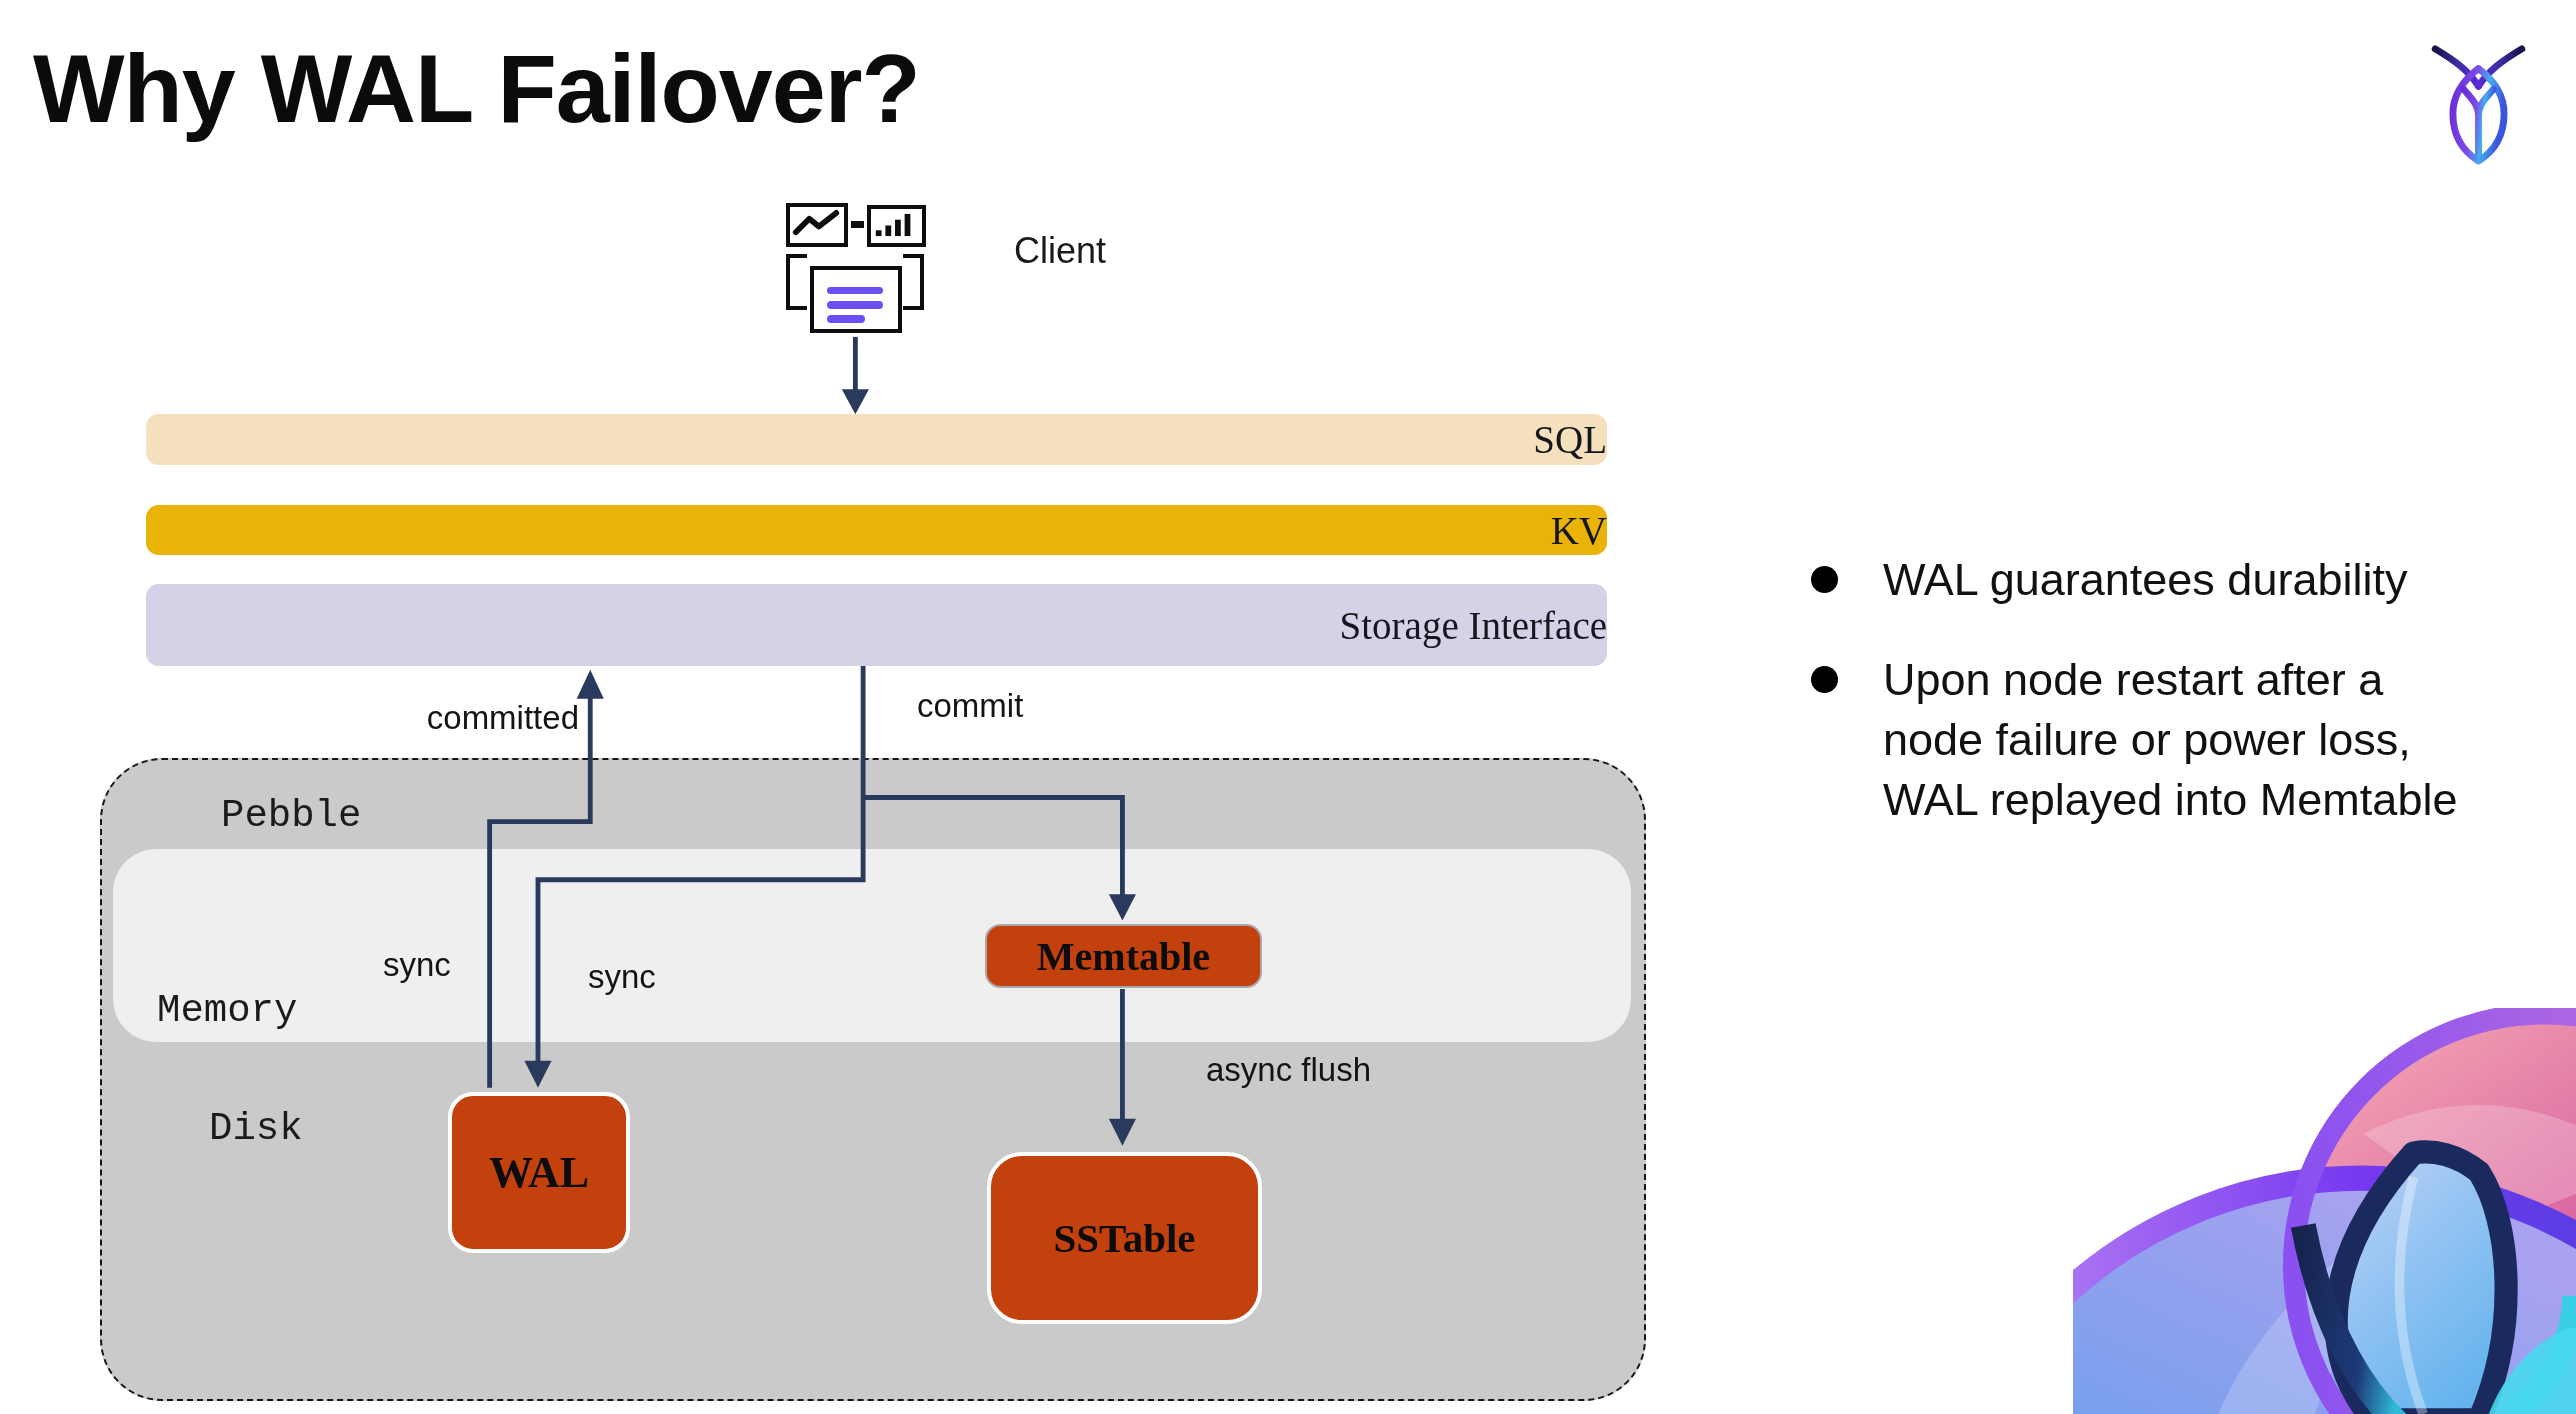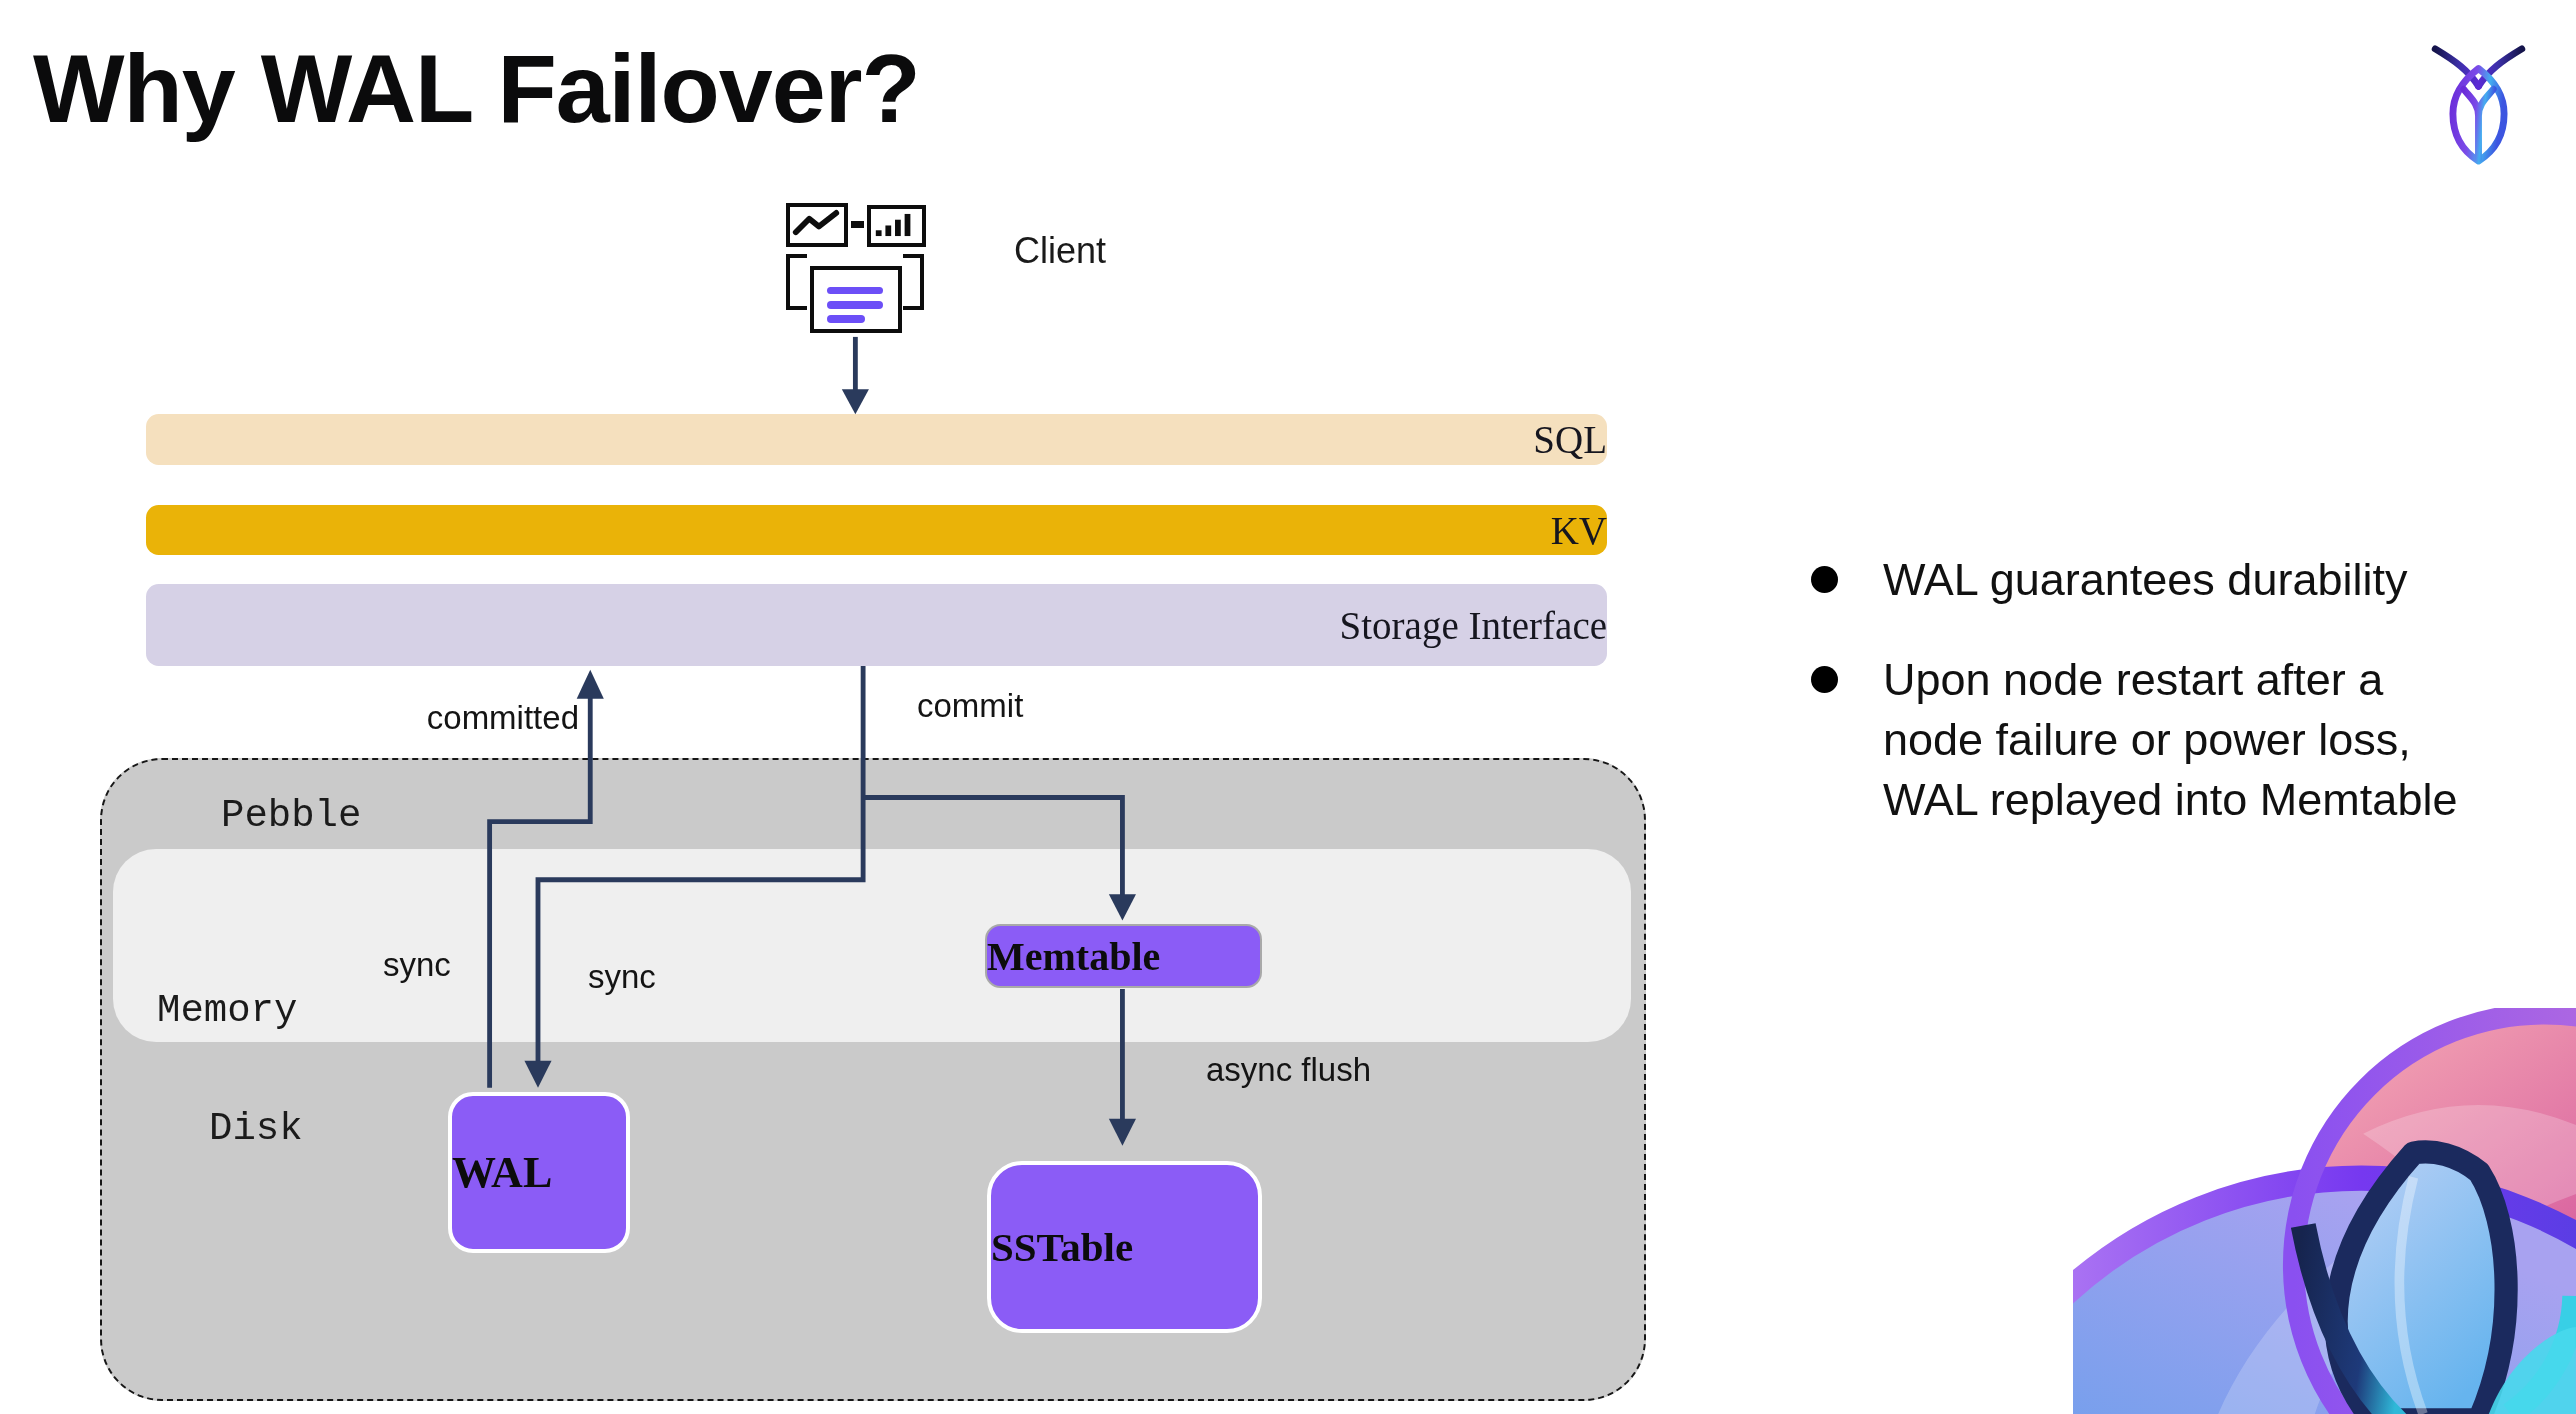--- a/index.html
+++ b/index.html
@@ -29,21 +29,21 @@
   
   #pebble{left:100px;top:758px;width:1546px;height:643px;background:#CACACA;
           border:2.9px dashed #161616;border-radius:62px;box-sizing:border-box;}
   #memory-band{left:113px;top:849px;width:1518px;height:193px;background:#EFEFEF;border-radius:43px;}
   .zone-label{font-family:Liberation Mono, monospace;font-size:39px;color:#1b1b1b;}
   #pebble-label{left:221px;top:794px;}
   #memory-label{left:157px;top:989px;}
   #disk-label{left:209px;top:1107px;}
 
   
-  .node{position:absolute;background:#8b5cf6;display:flex;align-items:center;
+  .node{position:absolute;background:#c2410c;display:flex;align-items:center;justify-content:center;
         font-family:"Liberation Serif",serif;font-weight:700;color:#0c0c0c;box-sizing:border-box;}
   #wal-box{left:448px;top:1092px;width:182px;height:161px;border:4.8px solid #ffffff;border-radius:25px;font-size:44px;}
   #memtable-box{left:985px;top:924px;width:277px;height:64px;border:2.9px solid #a9a9a9;border-radius:15.5px;font-size:40px;}
   #sstable-box{left:987px;top:1152px;width:275px;height:172px;border:4.8px solid #ffffff;border-radius:35px;font-size:41px;}
 
   
   .edge-label{font-size:33px;color:#141414;}
   #lbl-committed{left:368px;top:699px;width:211px;text-align:right;}
   #lbl-commit{left:917px;top:687px;}
   #lbl-sync-left{left:383px;top:946px;}
@@ -149,21 +149,21 @@
   <div id="pebble-label" class="abs zone-label">Pebble</div>
   <div id="memory-label" class="abs zone-label">Memory</div>
   <div id="disk-label" class="abs zone-label">Disk</div>
 
   <div id="wal-box" class="node" style="z-index:6;">
       <span>WAL</span>
     </div>
   <div id="memtable-box" class="node" style="z-index:6;">
       <span>Memtable</span>
     </div>
-  <div id="sstable-box" class="node" style="z-index:6;margin-top:9px;">
+  <div id="sstable-box" class="node" style="z-index:6;">
       <span>SSTable</span>
     </div>
 
   <div id="lbl-committed" class="abs edge-label">committed</div>
   <div id="lbl-commit" class="abs edge-label">commit</div>
   <div id="lbl-sync-left" class="abs edge-label">sync</div>
   <div id="lbl-sync-right" class="abs edge-label">sync</div>
   <div id="lbl-async" class="abs edge-label">async flush</div>
 
   <div id="bullet-0" class="bullet-item">WAL guarantees durability</div>

